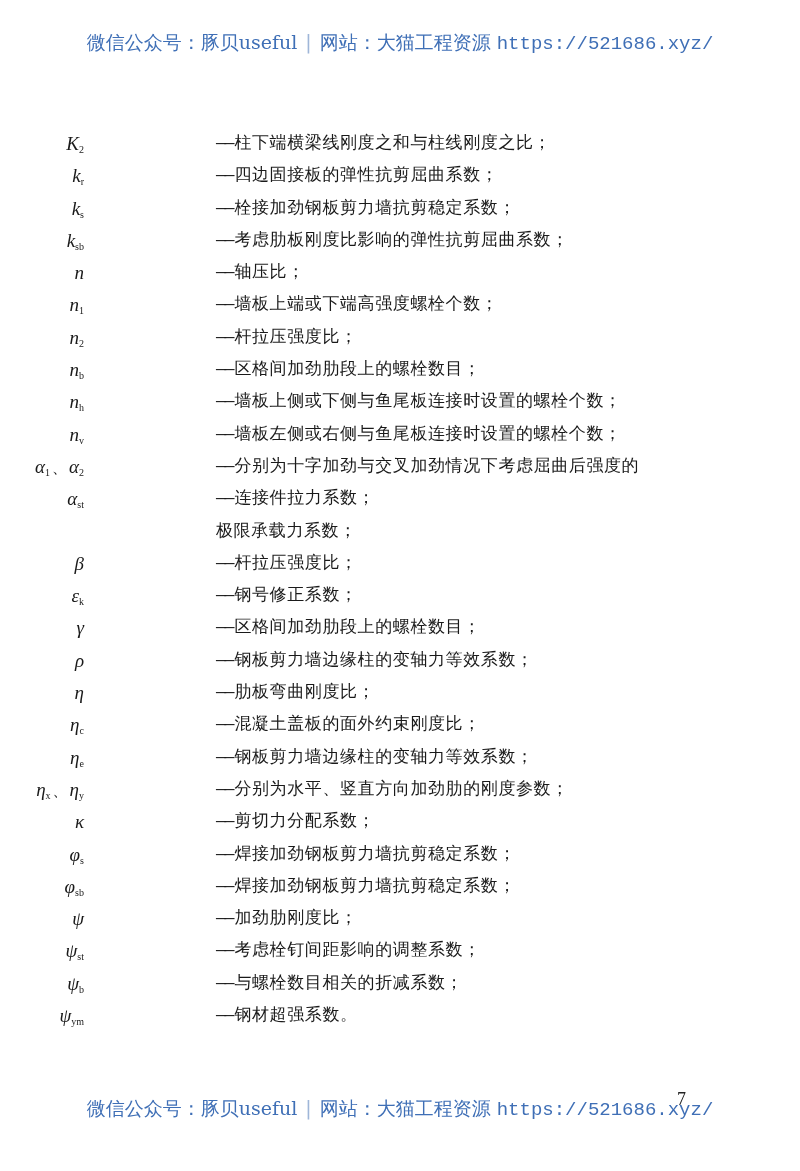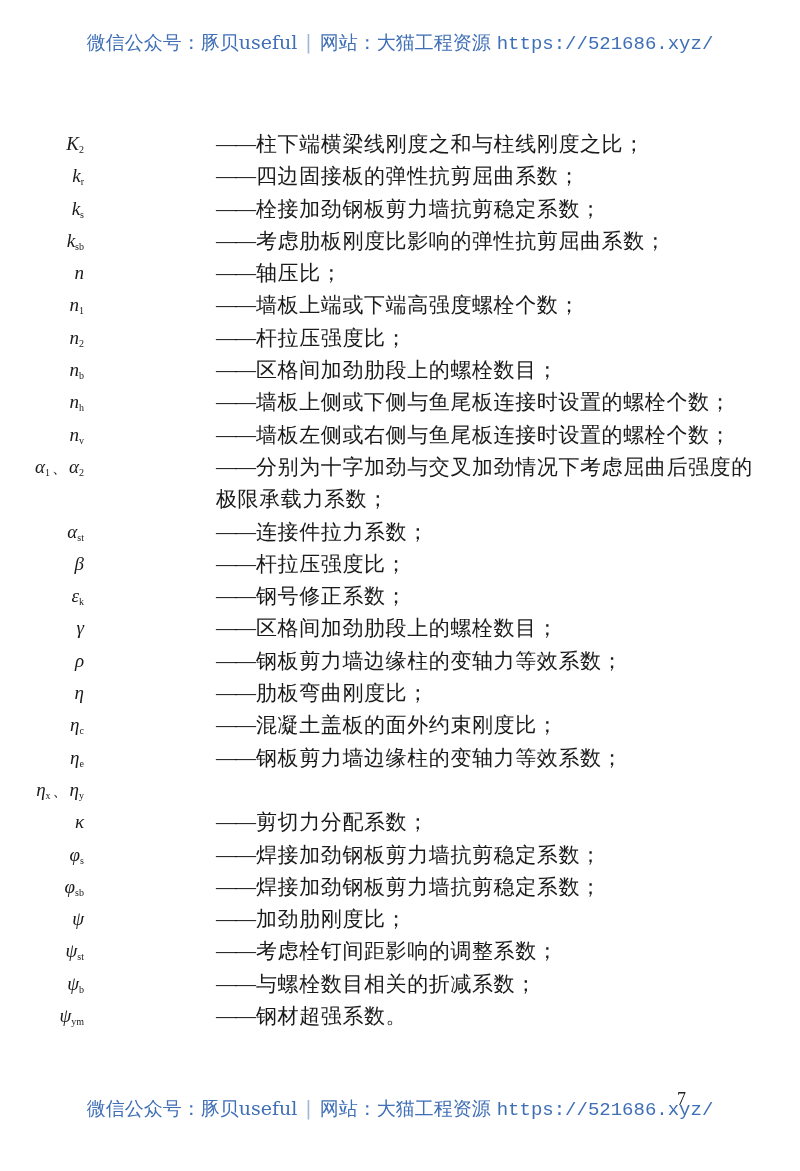--- a/index.html
+++ b/index.html
@@ -71,22 +71,22 @@
     .sym .sep-dun {
       font-style: normal;
       font-family: "DejaVu Serif", serif;
       font-size: 15px;
       margin: 0 2px;
     }
     .def {
       position: absolute;
       left: 216px;
       top: 0;
-      font-family: Liberation Serif, serif;
-      font-size: 21px;
+      font-family: Liberation Mono, monospace;
+      font-size: 17px;
       letter-spacing: 0.6px;
     }
     .def .em-dash {
       letter-spacing: -2px;
       margin-right: 2px;
     }
     .row.cont .def {
       left: 216px;
     }
     .page-number {
@@ -154,30 +154,30 @@
 
   <div class="row">
     <span class="sym"><span>n</span><sub>v</sub></span>
     <span class="def"><span class="em-dash">——</span><span>墙板左侧或右侧与鱼尾板连接时设置的螺栓个数；</span></span>
   </div>
 
   <div class="row">
     <span class="sym"><span>α</span><sub>1</sub><span class="sep-dun">、</span><span>α</span><sub>2</sub></span>
     <span class="def"><span class="em-dash">——</span><span>分别为十字加劲与交叉加劲情况下考虑屈曲后强度的</span></span>
   </div>
+  <div class="row">
+    <span class="sym"><span>α</span><sub>st</sub></span>
+    <span class="def"><span class="em-dash">——</span><span>连接件拉力系数；</span></span>
+  </div>
+
   <div class="row cont">
     <span class="def"><span>极限承载力系数；</span></span>
   </div>
 
   <div class="row">
-    <span class="sym"><span>α</span><sub>st</sub></span>
-    <span class="def"><span class="em-dash">——</span><span>连接件拉力系数；</span></span>
-  </div>
-
-  <div class="row">
     <span class="sym"><span>β</span><sub></sub></span>
     <span class="def"><span class="em-dash">——</span><span>杆拉压强度比；</span></span>
   </div>
 
   <div class="row">
     <span class="sym"><span>ε</span><sub>k</sub></span>
     <span class="def"><span class="em-dash">——</span><span>钢号修正系数；</span></span>
   </div>
 
   <div class="row">
@@ -200,20 +200,21 @@
     <span class="def"><span class="em-dash">——</span><span>混凝土盖板的面外约束刚度比；</span></span>
   </div>
 
   <div class="row">
     <span class="sym"><span>η</span><sub>e</sub></span>
     <span class="def"><span class="em-dash">——</span><span>钢板剪力墙边缘柱的变轴力等效系数；</span></span>
   </div>
 
   <div class="row">
     <span class="sym"><span>η</span><sub>x</sub><span class="sep-dun">、</span><span>η</span><sub>y</sub></span>
+    <span class="def"><span class="em-dash">——</span><span>分别为水平、竖直方向加劲肋的刚度参数；</span></span>
   </div>
 
   <div class="row">
     <span class="sym"><span>κ</span><sub></sub></span>
     <span class="def"><span class="em-dash">——</span><span>剪切力分配系数；</span></span>
   </div>
 
   <div class="row">
     <span class="sym"><span>φ</span><sub>s</sub></span>
     <span class="def"><span class="em-dash">——</span><span>焊接加劲钢板剪力墙抗剪稳定系数；</span></span>

